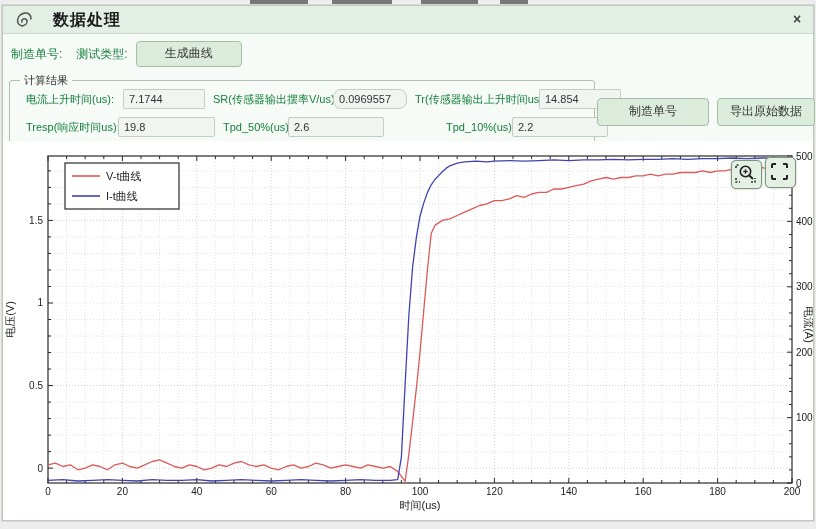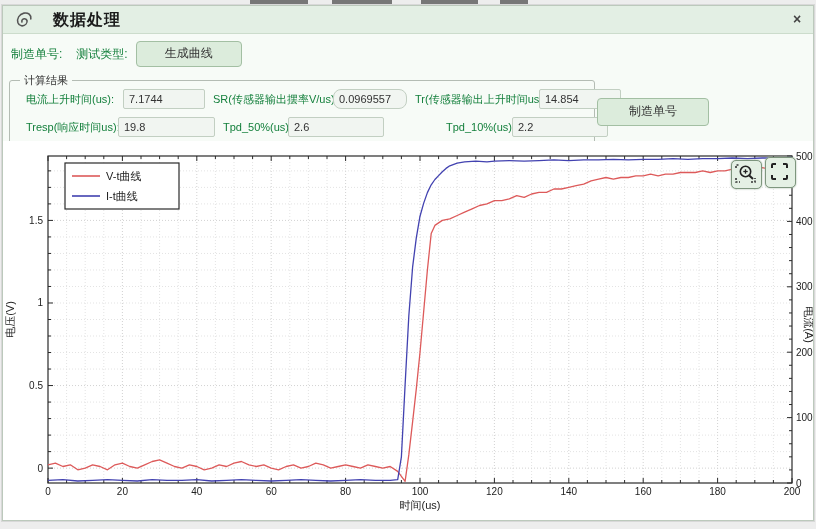--- a/index.html
+++ b/index.html
@@ -79,20 +79,21 @@
         <span class="flabel w-l4">Tresp(响应时间us):</span>
         <input class="tbox w-v4" readonly="" value="19.8" style="">
         <span class="flabel w-l5">Tpd_50%(us):</span>
         <input class="tbox w-v5" readonly="" value="2.6" style="">
         <span class="flabel w-l6">Tpd_10%(us):</span>
         <input class="tbox w-v6" readonly="" value="2.2" style="">
       </div>
     </div>
 
     <div class="btn export-img">制造单号</div>
+    <div class="btn export-raw">导出原始数据</div>
 
     <div class="chart-wrap">
       <svg id="chart-svg" width="810" height="375" viewBox="0 0 810 375">
           <g>
             <line x1="63.6" y1="15" x2="63.6" y2="342" stroke="#e3e3e3" stroke-width="1" stroke-dasharray="1 2"></line>
             <line x1="82.2" y1="15" x2="82.2" y2="342" stroke="#e3e3e3" stroke-width="1" stroke-dasharray="1 2"></line>
             <line x1="100.8" y1="15" x2="100.8" y2="342" stroke="#e3e3e3" stroke-width="1" stroke-dasharray="1 2"></line>
             <line x1="119.4" y1="15" x2="119.4" y2="342" stroke="#d2d2d2" stroke-width="1" stroke-dasharray="1 2"></line>
             <line x1="138" y1="15" x2="138" y2="342" stroke="#e3e3e3" stroke-width="1" stroke-dasharray="1 2"></line>
             <line x1="156.6" y1="15" x2="156.6" y2="342" stroke="#e3e3e3" stroke-width="1" stroke-dasharray="1 2"></line>

